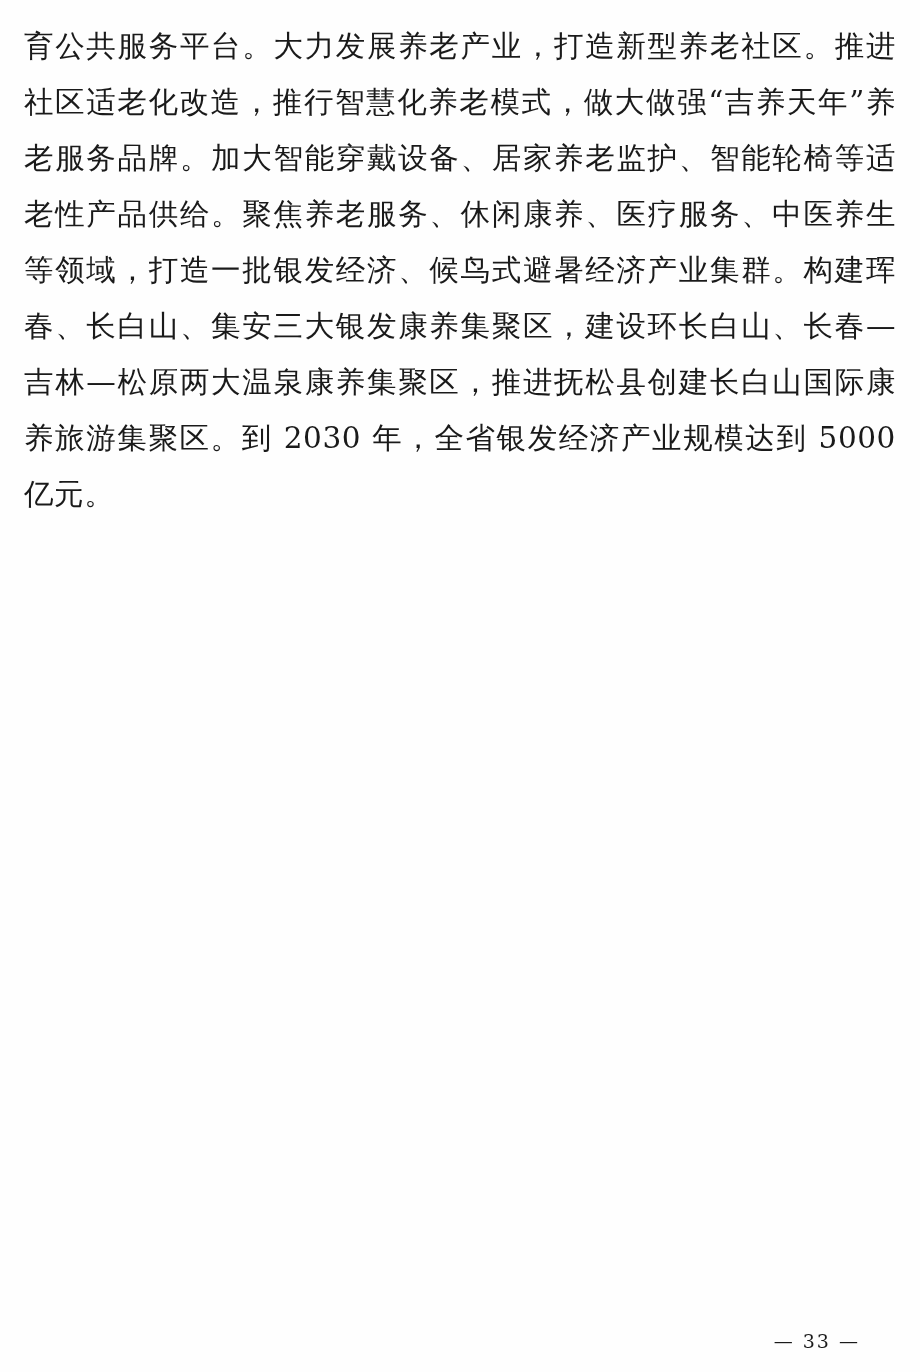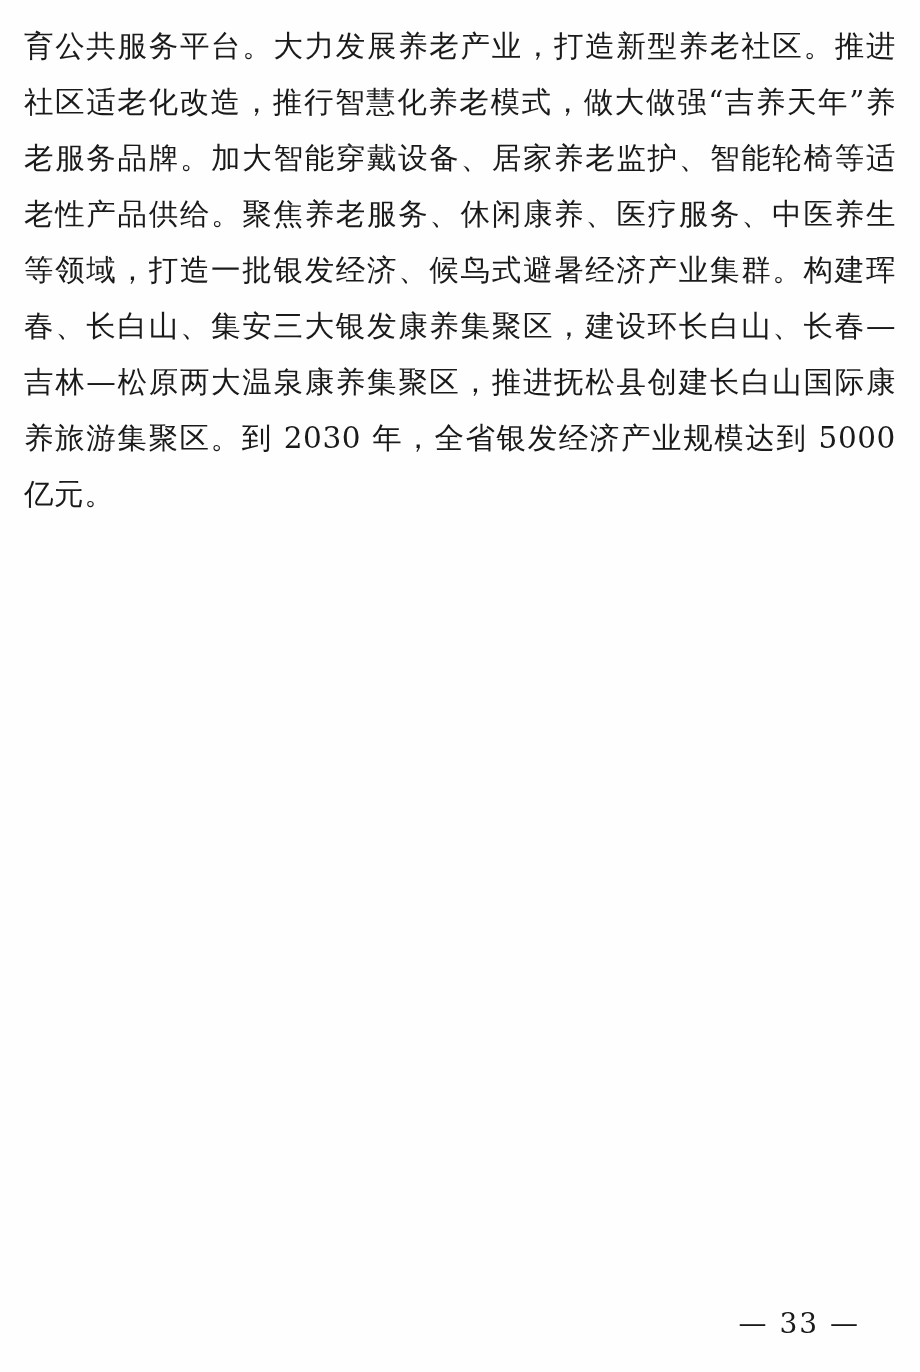--- a/index.html
+++ b/index.html
@@ -33,23 +33,23 @@
   .page-footer {
     position: absolute;
     bottom: 20px;
     left: 0;
     right: 0;
     height: 40px;
   }
   .page-number {
     position: absolute;
     right: 60px;
-    bottom: 12px;
+    bottom: 0;
     font-family: "DejaVu Serif", "Liberation Serif", serif;
-    font-size: 28px;
+    font-size: 19px;
     color: #1a1a1a;
     letter-spacing: 2px;
   }
 </style>
 </head>
 <body>
 
 <div class="page">
 
   <div class="body-text">育公共服务平台。大力发展养老产业，打造新型养老社区。推进社区适老化改造，推行智慧化养老模式，做大做强“吉养天年”养老服务品牌。加大智能穿戴设备、居家养老监护、智能轮椅等适老性产品供给。聚焦养老服务、休闲康养、医疗服务、中医养生等领域，打造一批银发经济、候鸟式避暑经济产业集群。构建珲春、长白山、集安三大银发康养集聚区，建设环长白山、长春—吉林—松原两大温泉康养集聚区，推进抚松县创建长白山国际康养旅游集聚区。到 2030 年，全省银发经济产业规模达到 5000亿元。</div>

